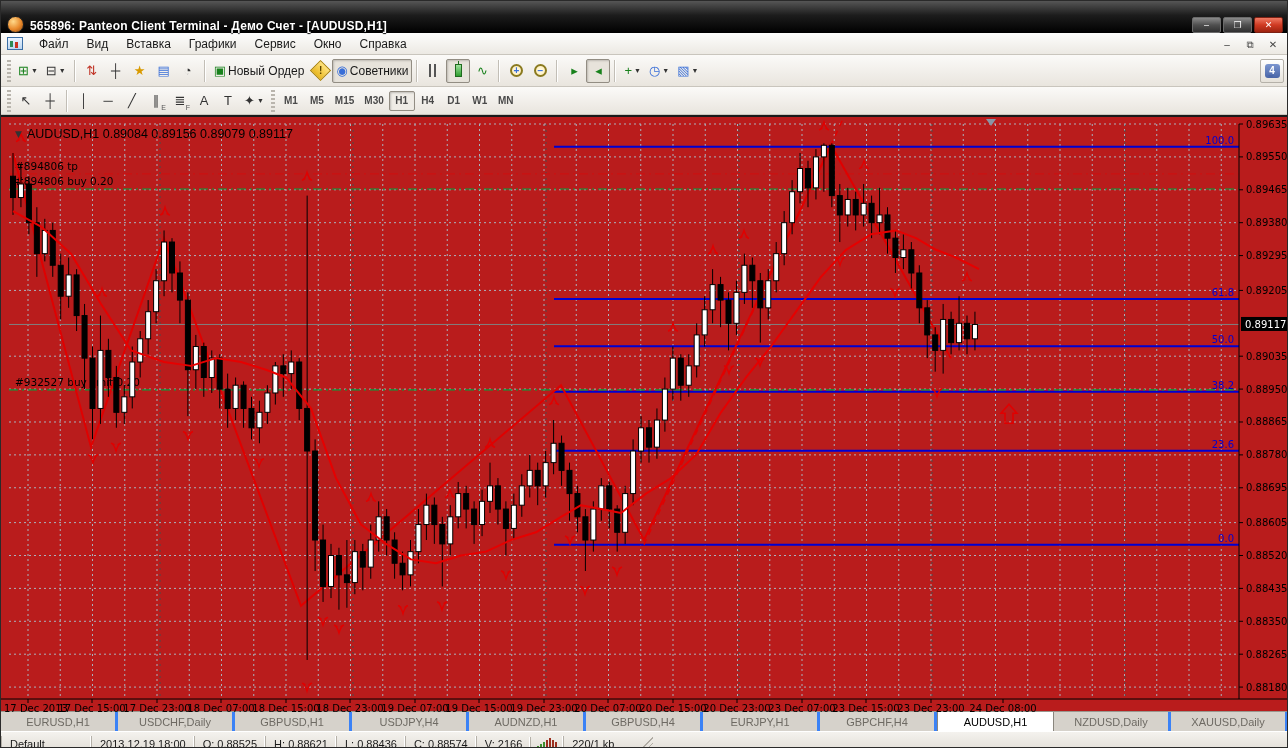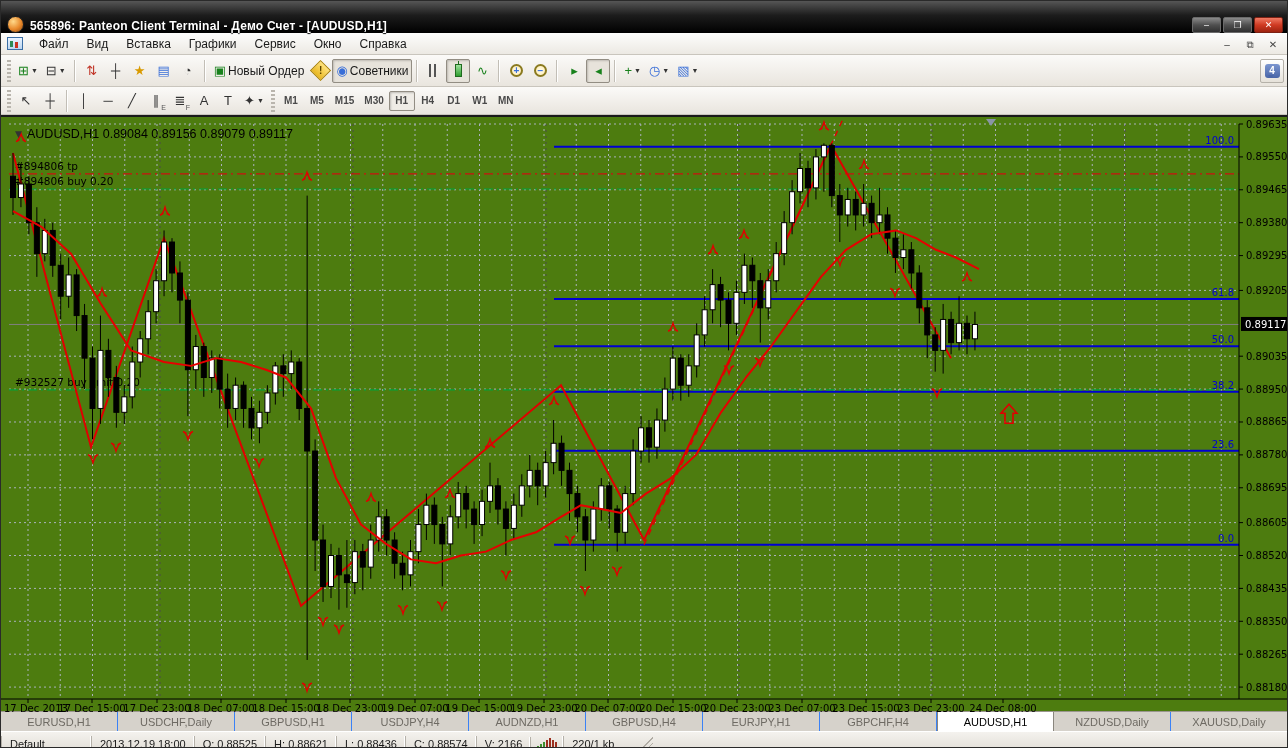--- a/index.html
+++ b/index.html
@@ -41,26 +41,26 @@
   .candle-glyph::before { content:""; position:absolute; left:2px; top:-4px; width:1px; height:4px; background:#1f6b1f; }
   .bars-glyph { width:10px; height:13px; background:repeating-linear-gradient(90deg,#555 0 2px,transparent 2px 5px); }
   .zoom-glyph { width:13px; height:13px; border:2px solid #8a7a20; border-radius:50%; color:#3a6fd8; font-size:10px; line-height:9px; text-align:center; font-weight:bold; background:radial-gradient(#fffef2,#ffe9a8); }
   .tf-btn { min-width:26px; height:20px; border:1px solid transparent; border-radius:2px; font-size:10px; font-weight:bold; color:#4a4a4a; display:flex; align-items:center; justify-content:center; cursor:pointer; padding:0 4px; }
   .tf-btn.pressed { border:1px solid #928d83; background:#efece6; box-shadow:inset 1px 1px 2px rgba(0,0,0,.2); }
   .badge4 { margin-left:auto; width:24px; height:24px; border:1px solid #b5b1a9; border-radius:2px; background:linear-gradient(#fff,#e6e2da); display:flex; align-items:center; justify-content:center; cursor:pointer; }
   .badge4 .bubble { width:15px; height:14px; background:linear-gradient(#7c96cf,#4a66a8); border-radius:3px; color:#fff; font-size:10px; font-weight:bold; text-align:center; line-height:14px; position:relative; }
   .badge4 .bubble::after { content:""; position:absolute; left:3px; bottom:-3px; border:3px solid transparent; border-top-color:#4a66a8; }
 
   
-  .chart-pane { height:596px; background:#4d7c0f; border-top:2px solid #1a1a1a; position:relative; }
+  .chart-pane { height:596px; background:#b91c1c; border-top:2px solid #1a1a1a; position:relative; }
   .chart-pane svg { display:block; }
 
   
   .tabbar { height:20px; background:#d6d2cb; border-top:1px solid #9a968e; display:flex; align-items:stretch; padding-right:2px; }
-  .tab { flex:0 0 117px; max-width:117px; display:flex; align-items:center; justify-content:center; font-size:11px; color:#6e6a63; border-right:1px solid #3b82f6; cursor:pointer; background:transparent; position:relative; }
+  .tab { flex:0 0 117px; max-width:117px; display:flex; align-items:center; justify-content:center; font-size:11px; color:#6e6a63; border-right:3px solid #3b82f6; cursor:pointer; background:transparent; position:relative; }
   .tab.active { background:#ffffff; color:#000; border-right:1px solid #8a867e; border-left:1px solid #8a867e; margin-top:0; box-shadow:inset 0 2px 0 #fff; }
   .tab-fill { flex:1; }
 
   
   .statusbar { height:24px; background:linear-gradient(#f4f2ee,#dedad2); border-top:1px solid #fff; display:flex; align-items:center; font-size:11px; color:#1a1a1a; position:relative; }
   .sb-cell { padding:0 8px; height:16px; line-height:16px; border-left:1px solid #b5b1a9; box-shadow:-1px 0 0 #fff; white-space:nowrap; }
   .sb-help { flex:1; border-left:none; box-shadow:none; padding-left:6px; }
   .sb-vol { display:flex; align-items:flex-end; gap:1px; height:14px; padding:0 6px; border-left:1px solid #b5b1a9; box-shadow:-1px 0 0 #fff; }
   .sb-vol i { width:2px; display:block; }
   .sb-grip { width:14px; height:100%; background:linear-gradient(135deg,transparent 50%,#b0aca4 50%,#b0aca4 55%,transparent 55%,transparent 65%,#b0aca4 65%,#b0aca4 70%,transparent 70%,transparent 80%,#b0aca4 80%,#b0aca4 85%,transparent 85%); cursor:nwse-resize; }

